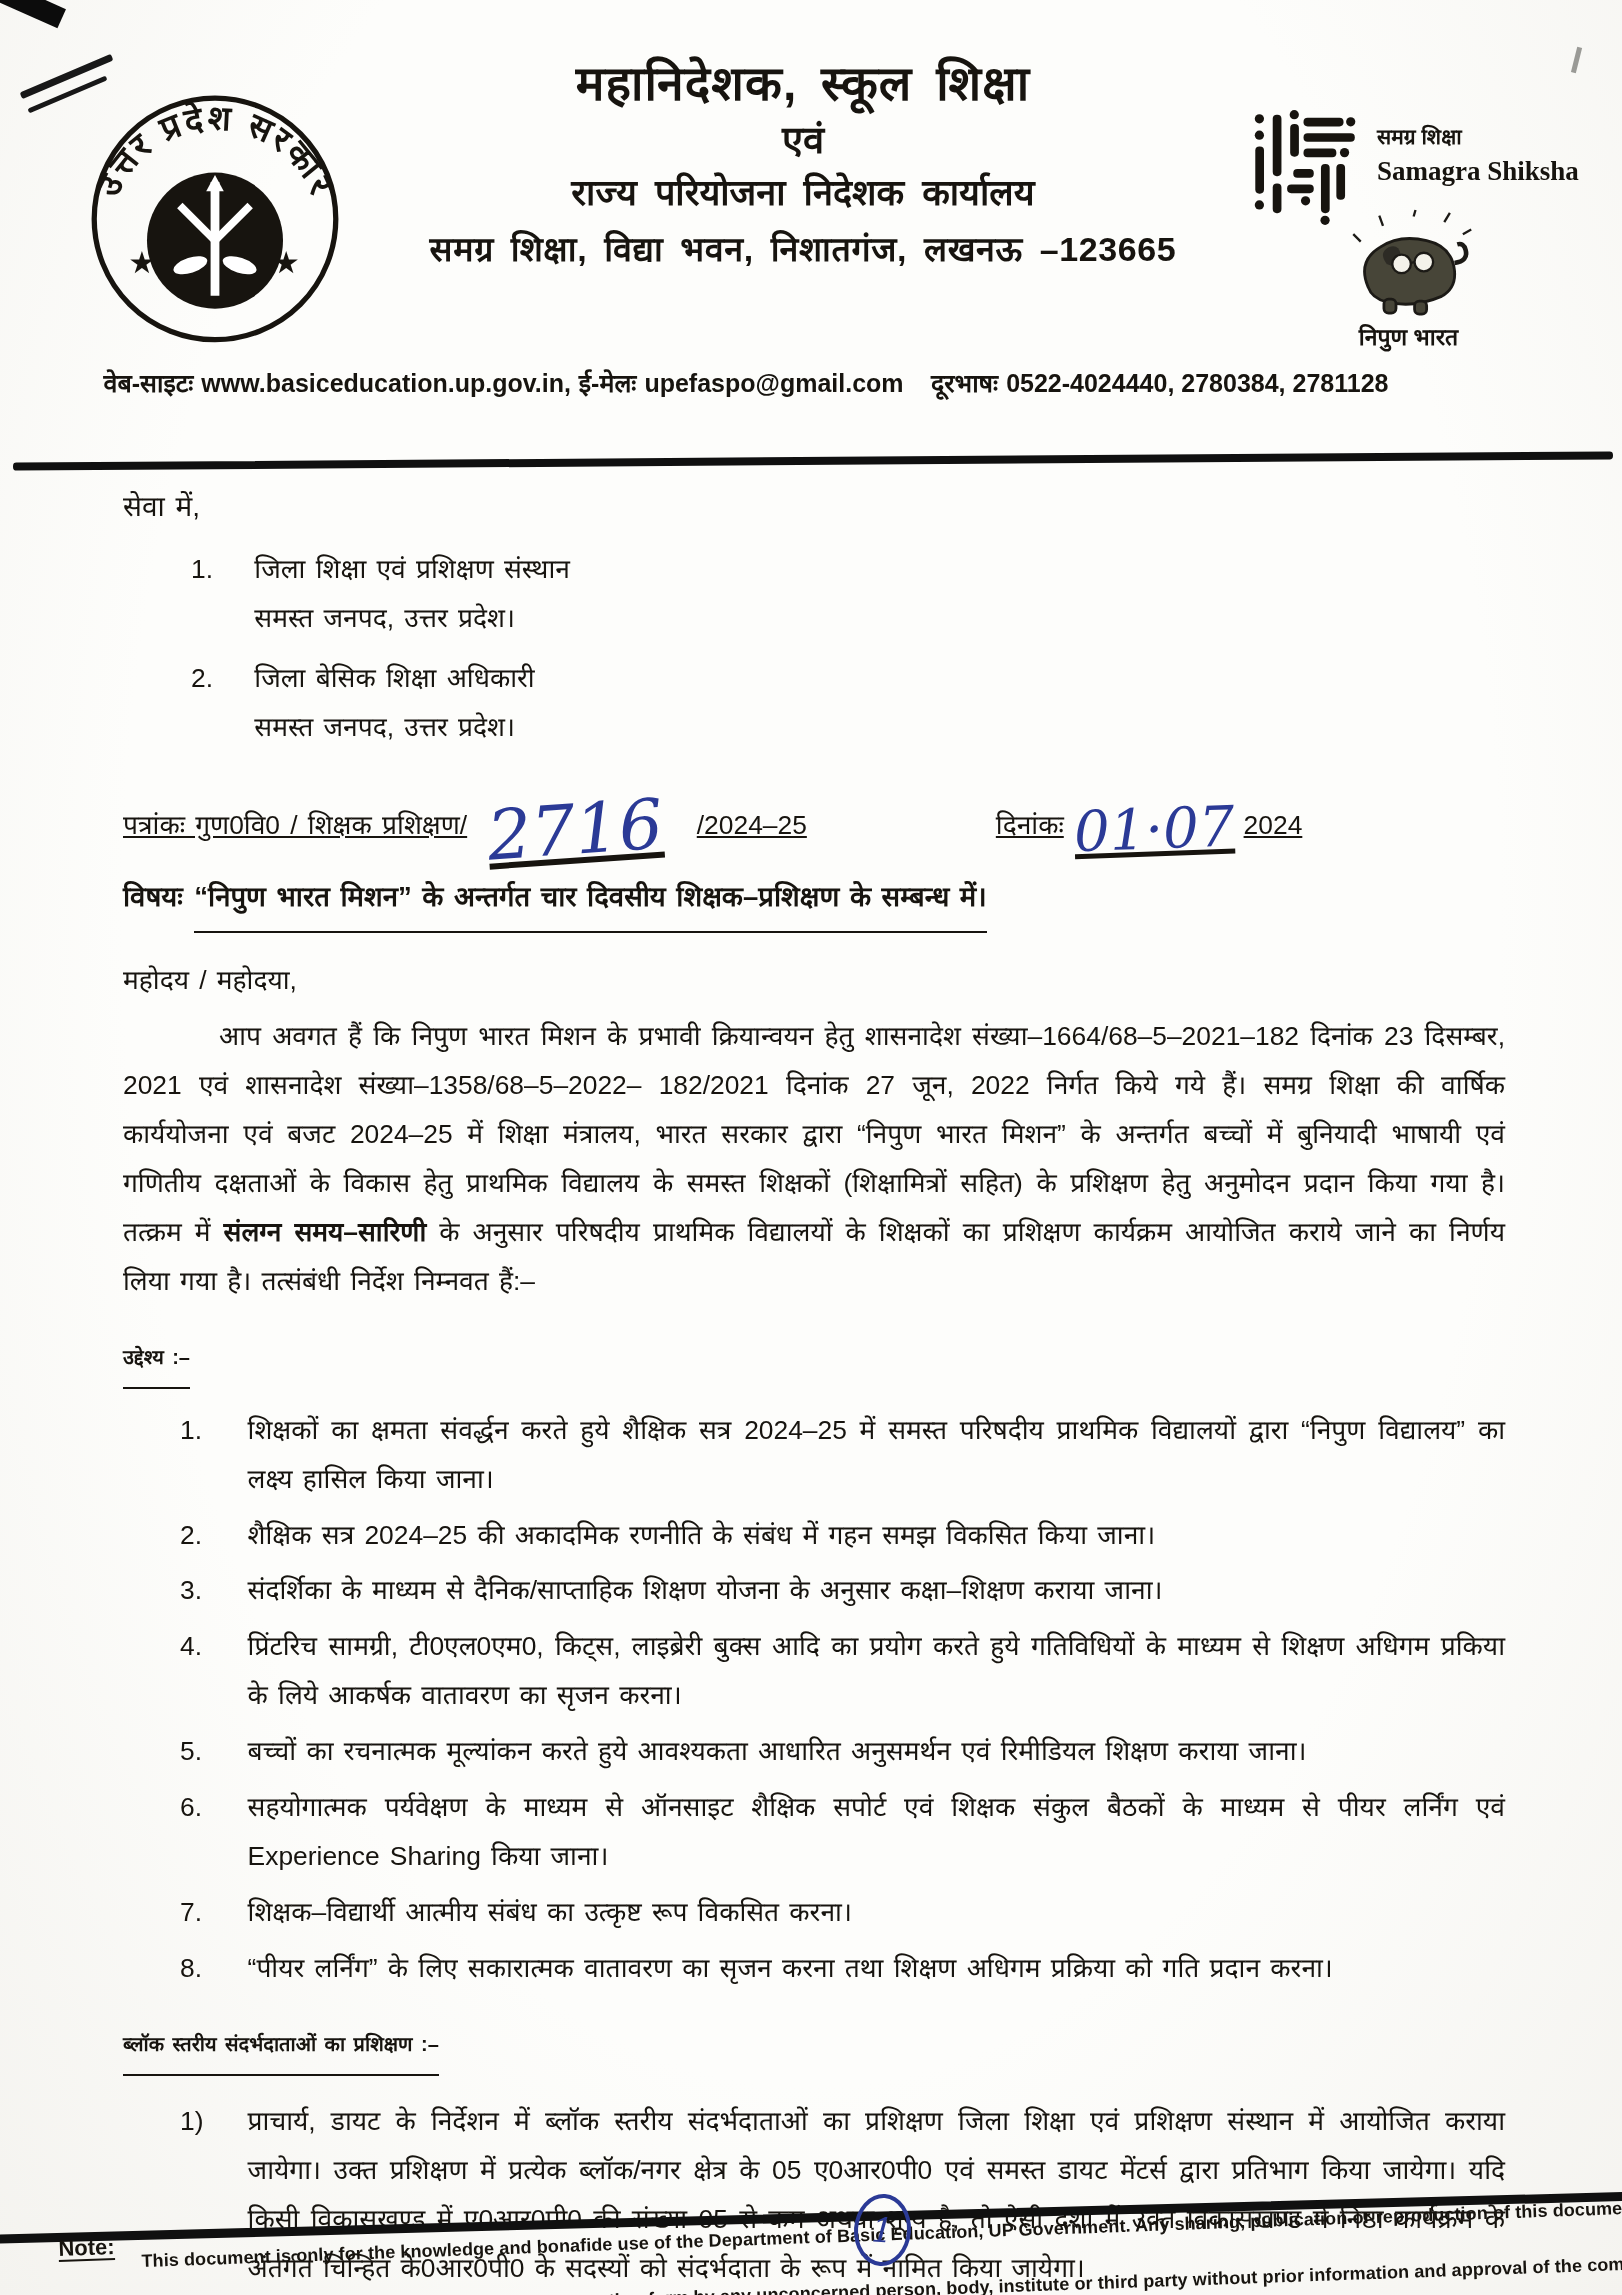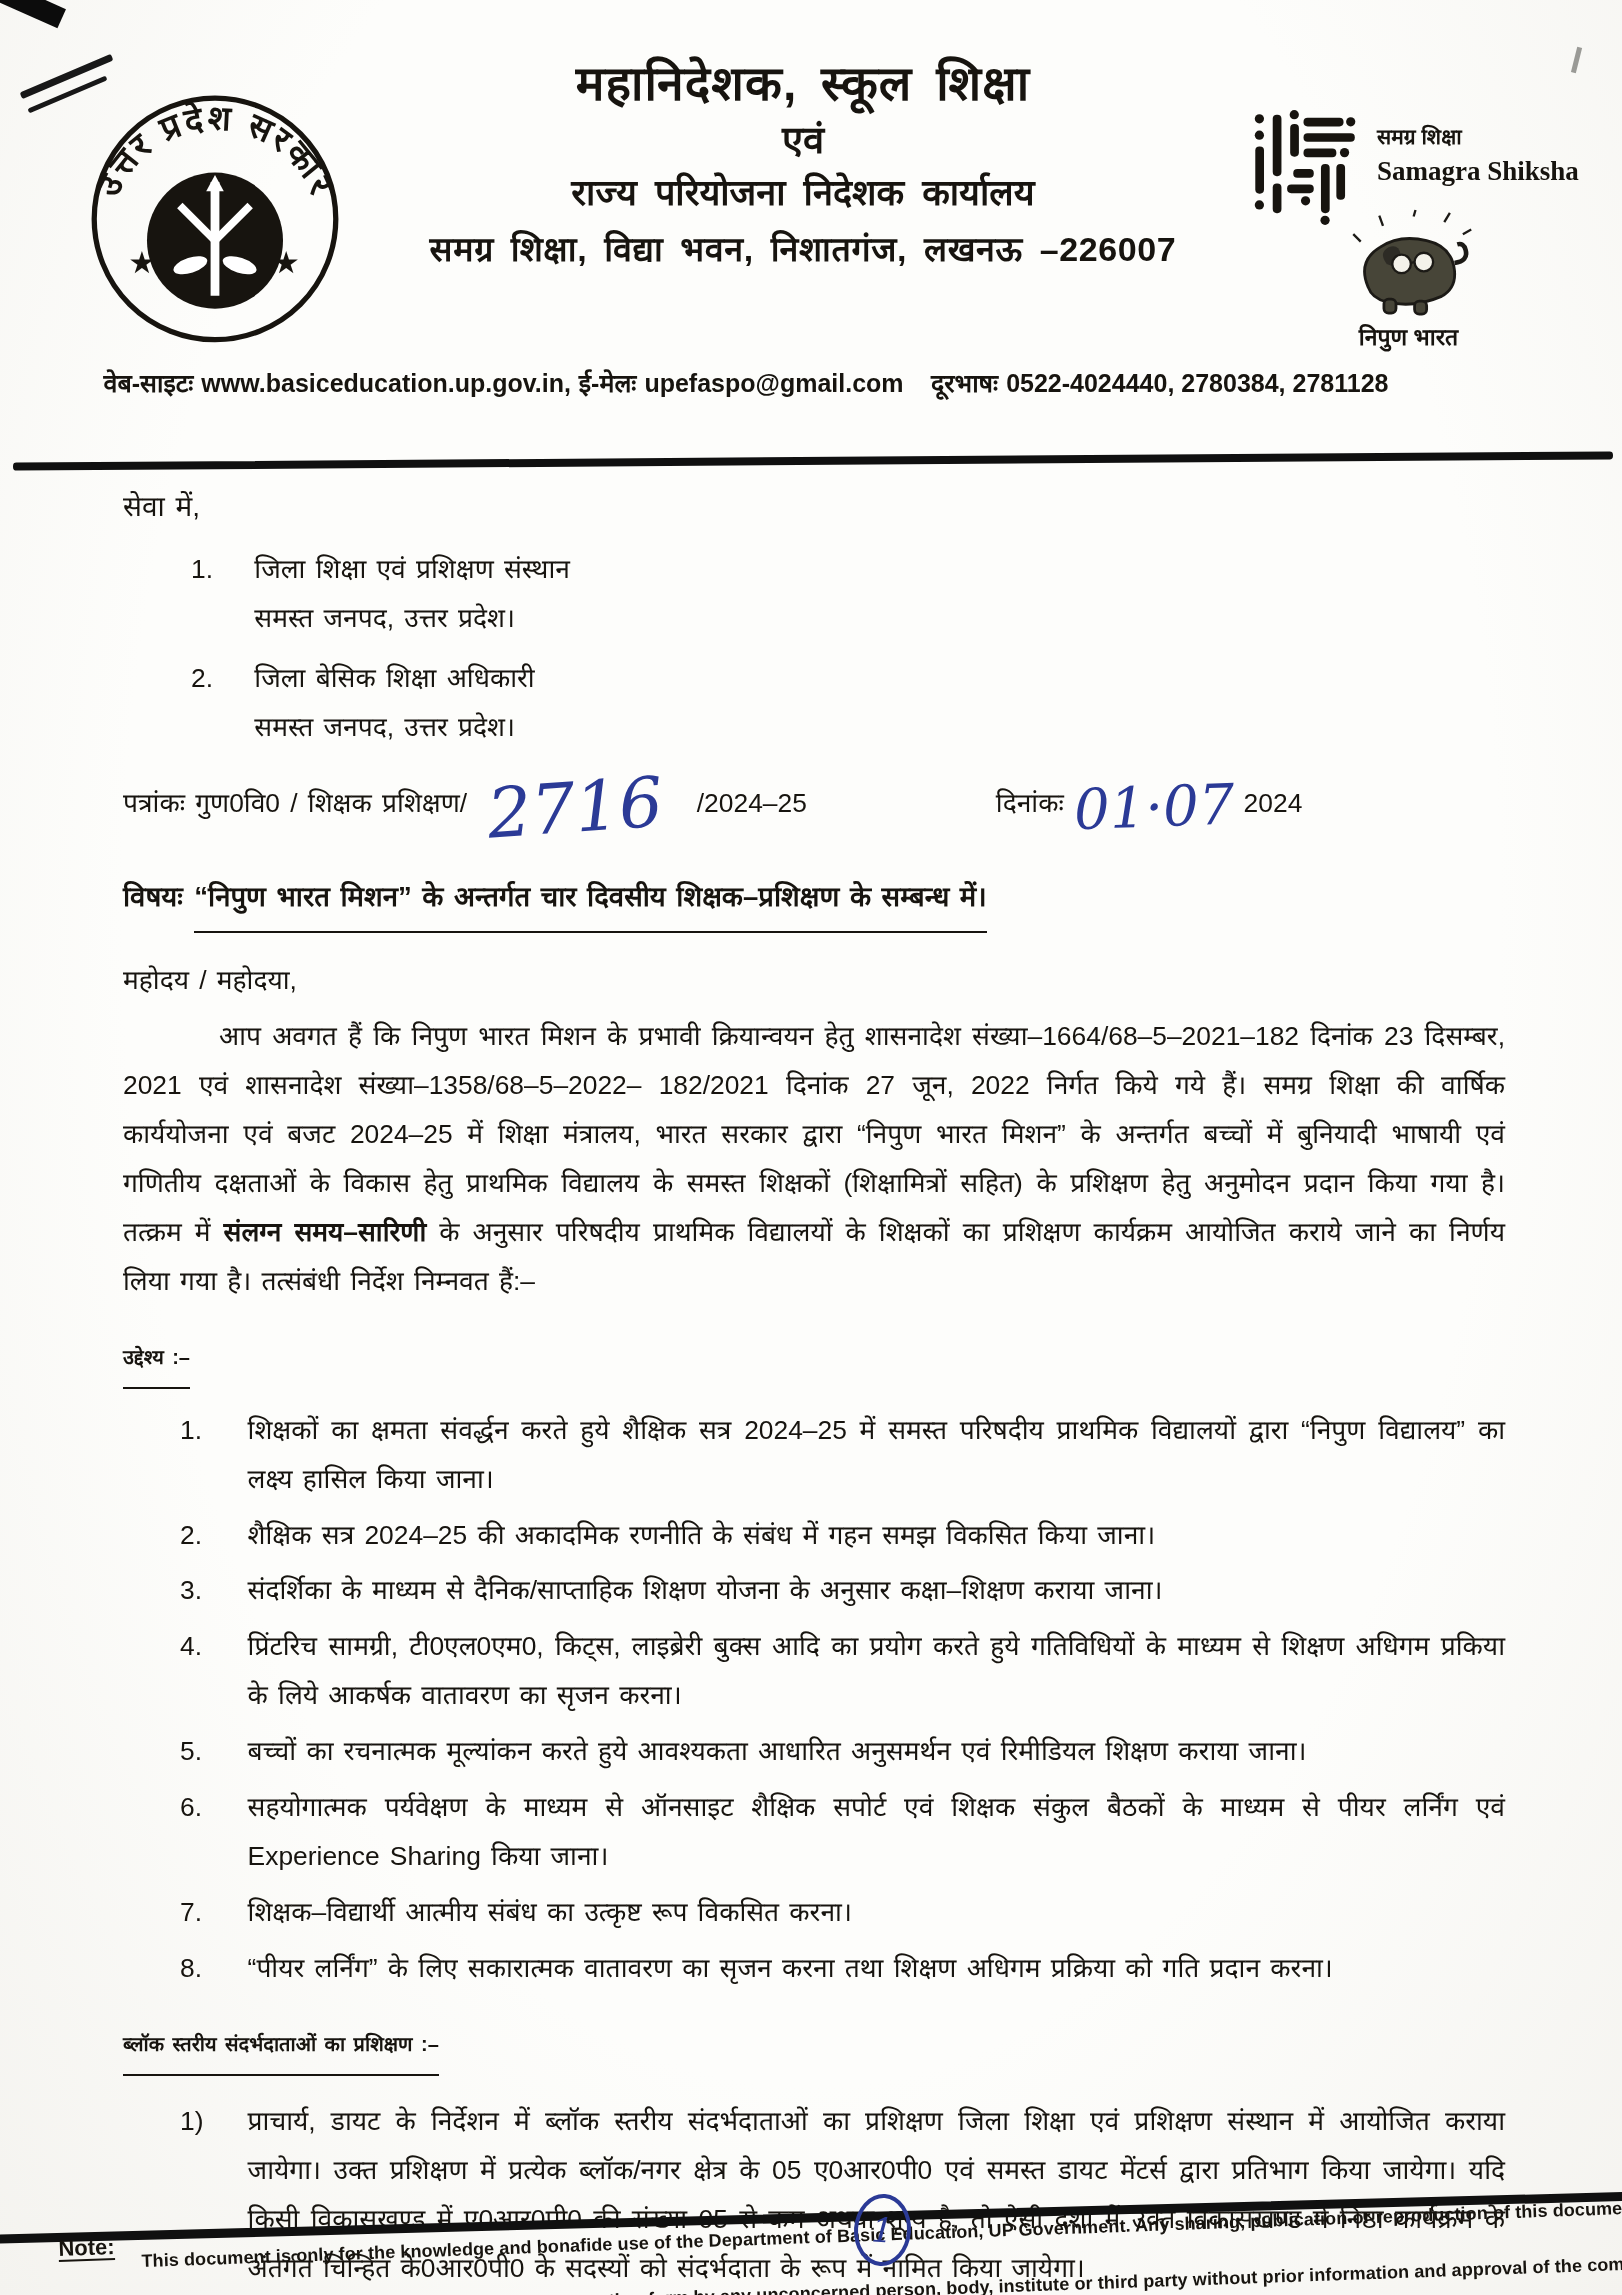--- a/index.html
+++ b/index.html
@@ -27,21 +27,21 @@
   .samagra-text{padding-top:20.7px;line-height:1.25;}
   .samagra-hi{font-size:21px;font-weight:bold;}
   .samagra-en{font-size:27px;font-weight:bold;font-family:"Liberation Serif","DejaVu Serif",serif;margin-top:4.6px;}
   .nipun{position:absolute;left:1314px;top:209px;width:189px;text-align:center;}
   .nipun-label{font-size:23px;font-weight:bold;margin-top:2.3px;}
   .header-rule{position:absolute;left:12.6px;top:457px;width:1600px;height:7.5px;background:#101010;border-radius:3.4px;transform:rotate(-0.4deg);}
   
   .body{position:absolute;left:123px;top:482px;width:1382px;font-size:26.4px;line-height:49px;word-spacing:2.9px;}
   .sewa{font-size:28px;margin-bottom:13.8px;}
   .rcpt{display:grid;grid-template-columns:53px 1fr;column-gap:10.3px;margin-left:68px;margin-bottom:11.5px;}
-  .patrank-row{margin-top:26.4px;display:flex;align-items:flex-start;white-space:nowrap;height:71px;}
+  .patrank-row{margin-top:26.4px;display:flex;align-items:flex-end;white-space:nowrap;height:71px;text-decoration:underline;}
   .hw{color:#2b3a96;font-family:"DejaVu Serif","Liberation Serif",serif;font-style:italic;}
   .hw-no{font-size:69px;transform:rotate(-4deg) translateY(4.6px);display:inline-block;margin:0 11.5px 0 19.5px;}
   .yr{margin-left:23px;}
   .dlbl{margin-left:189px;}
   .hw-date{font-size:56px;transform:rotate(-2deg) translateY(3.4px);display:inline-block;margin:0 9.2px 0 10.3px;}
   .subject-row{margin-top:22px;display:flex;gap:11.5px;font-weight:bold;font-size:27.5px;}
   .subject-text{border-bottom:2.3px solid #17140f;padding-bottom:10px;}
   .salutation{margin-top:23px;}
   .para1{margin-top:6.9px;text-align:justify;text-indent:96px;}
   .bold{font-weight:bold;}
@@ -84,21 +84,21 @@
         <ellipse cx="178" cy="304" rx="30" ry="13" fill="#fff" transform="rotate(-18 178 304)"></ellipse>
         <ellipse cx="262" cy="304" rx="30" ry="13" fill="#fff" transform="rotate(18 262 304)"></ellipse>
       </g>
     </svg>
   </div>
 
   <div class="titles">
     <div class="t1">महानिदेशक, स्कूल शिक्षा</div>
     <div class="t2">एवं</div>
     <div class="t3">राज्य परियोजना निदेशक कार्यालय</div>
-    <div class="addr">समग्र शिक्षा, विद्या भवन, निशातगंज, लखनऊ –226007</div>
+    <div class="addr">समग्र शिक्षा, विद्या भवन, निशातगंज, लखनऊ –123665</div>
   </div>
 
   <div class="contact-row">
     <span>वेब-साइटः</span>
     <span>www.basiceducation.up.gov.in,</span>
     <span>ई-मेलः</span>
     <span>upefaspo@gmail.com</span>
     <span class="phl">दूरभाषः</span>
     <span>0522-4024440, 2780384, 2781128</span>
   </div>

